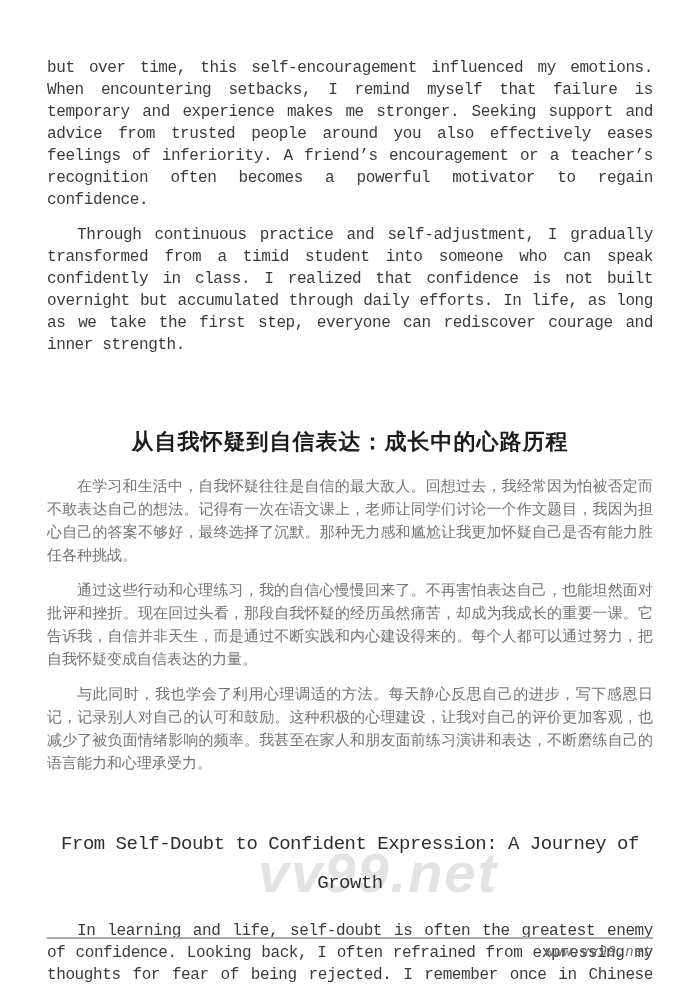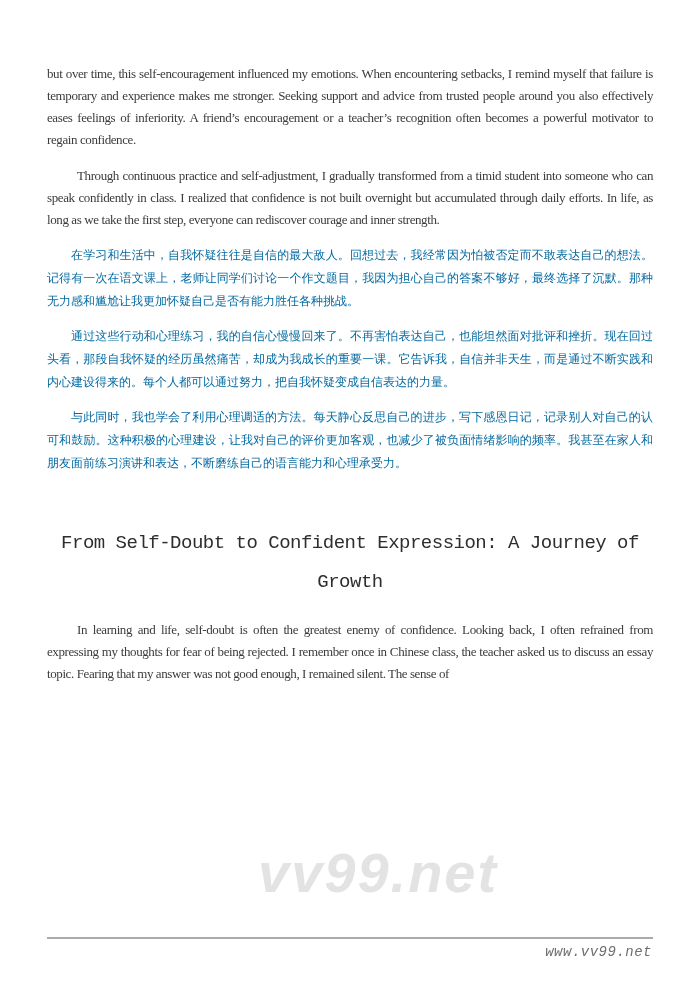--- a/index.html
+++ b/index.html
@@ -14,48 +14,48 @@
     background: #ffffff;
     overflow: hidden;
     font-family: "Liberation Mono", monospace;
   }
   .content {
     position: relative;
     z-index: 1;
     padding: 49px 47px 0 47px;
   }
   p.en {
-    font-family: Liberation Serif, serif;
-    font-size: 13px;
+    font-family: Liberation Mono, monospace;
+    font-size: 16px;
     letter-spacing: -0.4px;
     line-height: 22px;
     text-align: justify;
     color: #3b3b3b;
-    margin: 14px 0 13px 0;
+    margin: 8px 0 13px 0;
   }
   p.en.indent {
     text-indent: 30px;
   }
   h1.zh-title {
     font-family: "Liberation Sans", sans-serif;
     font-size: 22px;
     font-weight: bold;
     text-align: center;
     color: #1c1c1c;
     line-height: 30px;
     margin: 71px 0 19px 0;
     letter-spacing: 1px;
   }
   p.zh {
-    font-family: Liberation Sans, sans-serif;
-    font-size: 12px;
+    font-family: Liberation Mono, monospace;
+    font-size: 15px;
     line-height: 23px;
     text-align: justify;
     text-indent: 2em;
-    color: #0369a1;
+    color: #737373;
     margin: 0 0 12px 0;
   }
   h2.en-title {
     font-family: "Liberation Mono", monospace;
     font-size: 19px;
     letter-spacing: -0.5px;
     font-weight: normal;
     text-align: center;
     color: #2e2e2e;
     line-height: 39px;
@@ -102,20 +102,21 @@
 <div class="page">
 
   <div class="watermark">vv99.net</div>
 
   <div class="content">
 
     <p class="en">but over time, this self-encouragement influenced my emotions. When encountering setbacks, I remind myself that failure is temporary and experience makes me stronger. Seeking support and advice from trusted people around you also effectively eases feelings of inferiority. A friend’s encouragement or a teacher’s recognition often becomes a powerful motivator to regain confidence.</p>
 
     <p class="en indent">Through continuous practice and self-adjustment, I gradually transformed from a timid student into someone who can speak confidently in class. I realized that confidence is not built overnight but accumulated through daily efforts. In life, as long as we take the first step, everyone can rediscover courage and inner strength.</p>
 
+    <h1 class="zh-title">从自我怀疑到自信表达：成长中的心路历程</h1>
 
     <p class="zh">在学习和生活中，自我怀疑往往是自信的最大敌人。回想过去，我经常因为怕被否定而不敢表达自己的想法。记得有一次在语文课上，老师让同学们讨论一个作文题目，我因为担心自己的答案不够好，最终选择了沉默。那种无力感和尴尬让我更加怀疑自己是否有能力胜任各种挑战。</p>
 
 
     <p class="zh">通过这些行动和心理练习，我的自信心慢慢回来了。不再害怕表达自己，也能坦然面对批评和挫折。现在回过头看，那段自我怀疑的经历虽然痛苦，却成为我成长的重要一课。它告诉我，自信并非天生，而是通过不断实践和内心建设得来的。每个人都可以通过努力，把自我怀疑变成自信表达的力量。</p>
 
     <p class="zh">与此同时，我也学会了利用心理调适的方法。每天静心反思自己的进步，写下感恩日记，记录别人对自己的认可和鼓励。这种积极的心理建设，让我对自己的评价更加客观，也减少了被负面情绪影响的频率。我甚至在家人和朋友面前练习演讲和表达，不断磨练自己的语言能力和心理承受力。</p>
 
     <h2 class="en-title">From Self-Doubt to Confident Expression: A Journey of Growth</h2>
 

